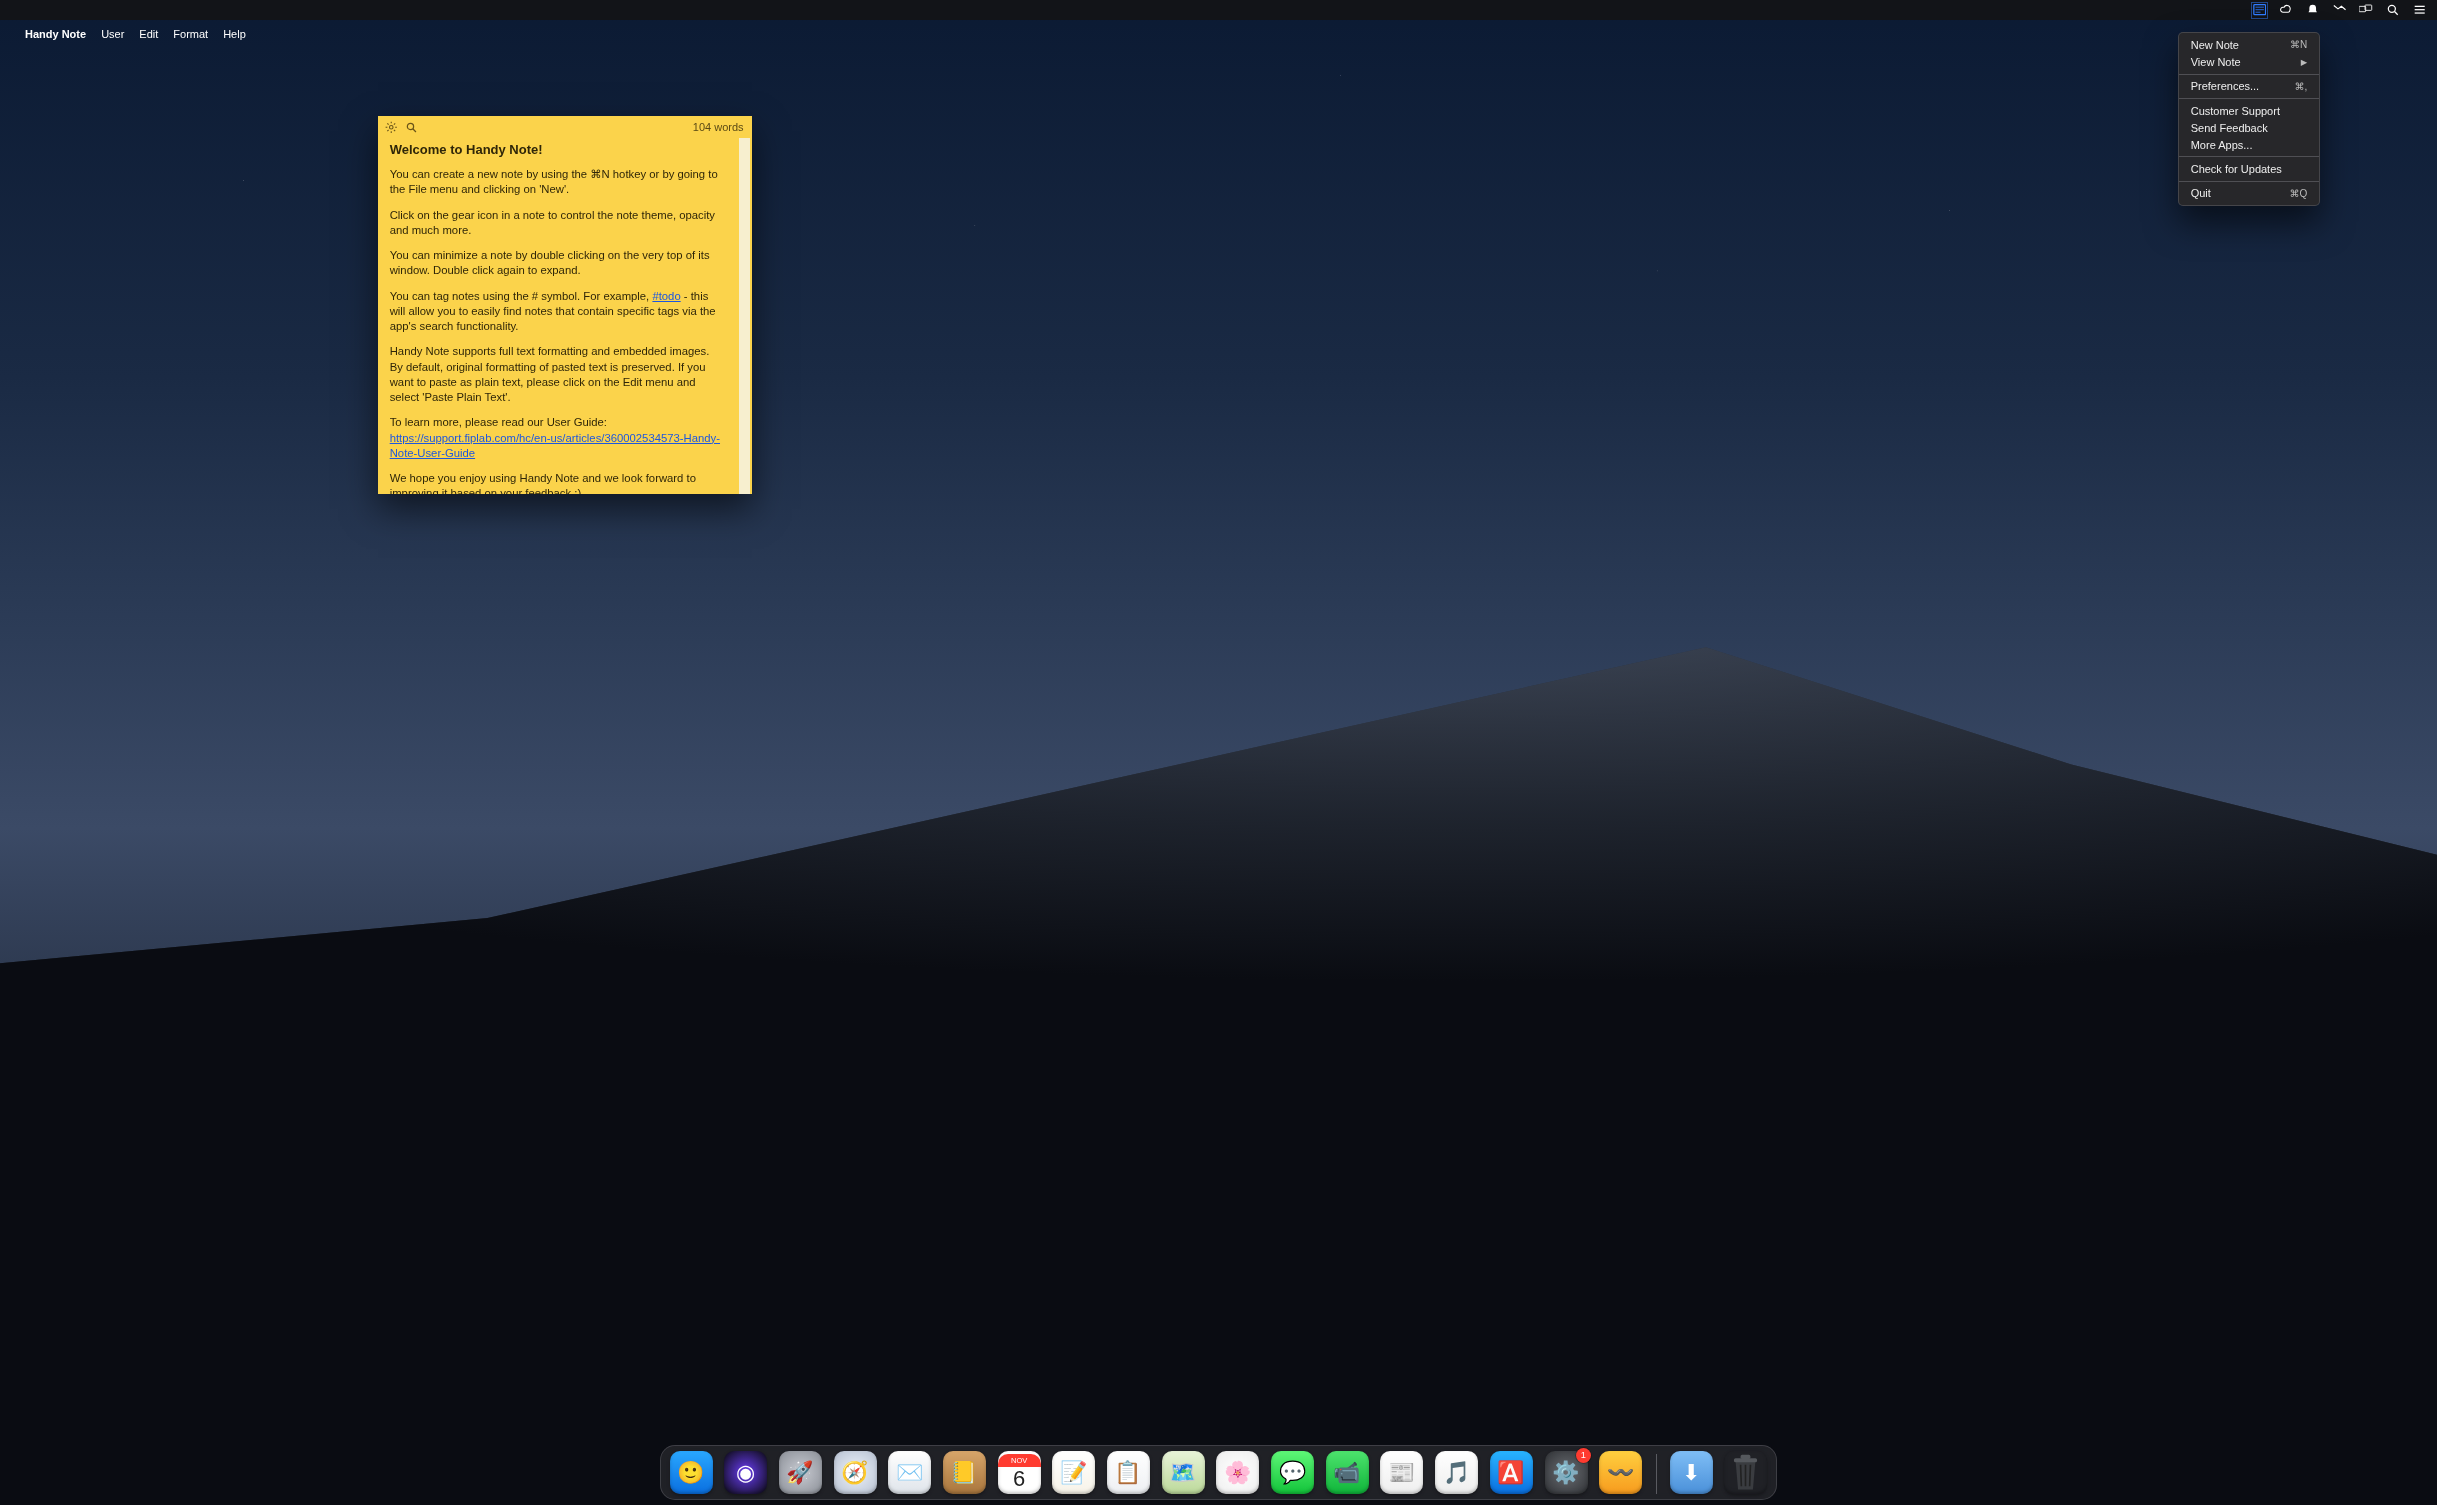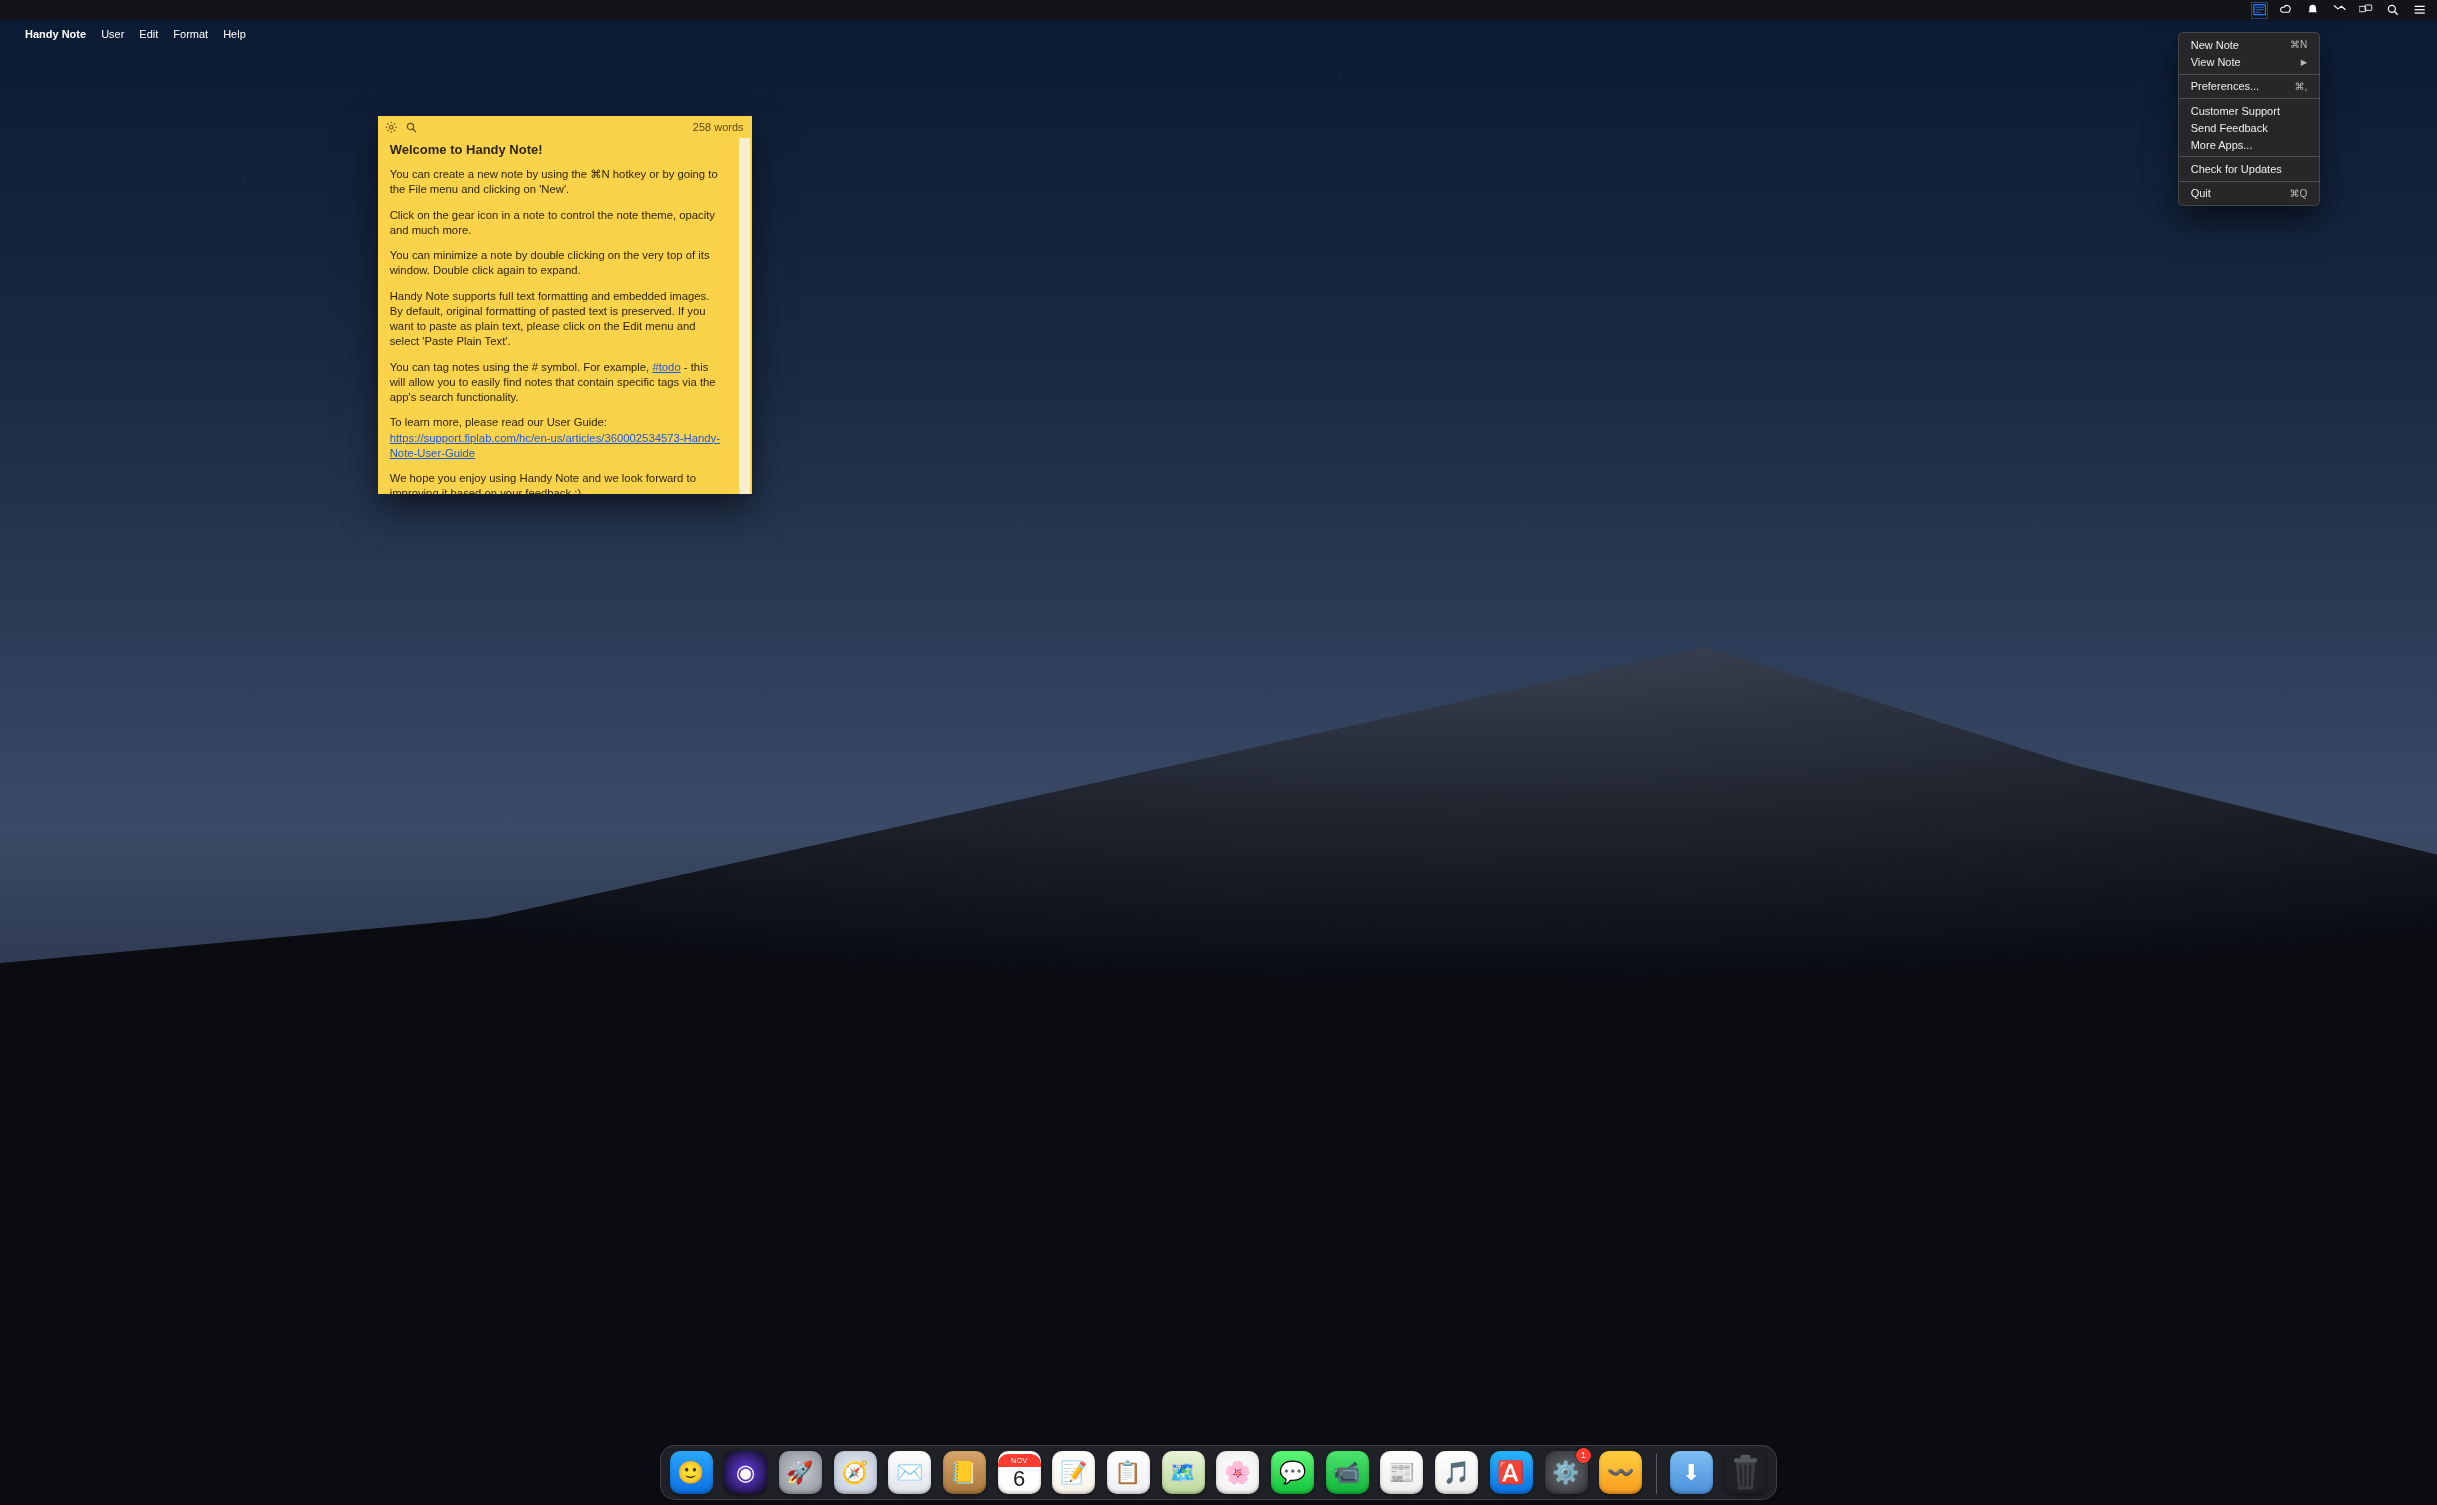--- a/index.html
+++ b/index.html
@@ -268,32 +268,32 @@
           </g>
         </svg>
     </span>
     <span class="note-icon">
       <svg viewBox="0 0 16 16">
           <circle cx="7" cy="7" r="4" fill="none" stroke-width="1.6"></circle>
           <line x1="10" y1="10" x2="14" y2="14" stroke-width="1.6"></line>
         </svg>
     </span>
     <span class="spacer"></span>
-    <span>258 words</span>
+    <span>104 words</span>
   </div>
   <div class="note-body">
     <div class="scroll-track"></div>
     <h1>Welcome to Handy Note!</h1>
     <p>You can create a new note by using the ⌘N hotkey or by going to the File menu and clicking on 'New'.</p>
     <p>Click on the gear icon in a note to control the note theme, opacity and much more.</p>
     <p>You can minimize a note by double clicking on the very top of its window. Double click again to expand.</p>
-    <p>Handy Note supports full text formatting and embedded images. By default, original formatting of pasted text is preserved. If you want to paste as plain text, please click on the Edit menu and select 'Paste Plain Text'.</p>
     <p>
       <span>You can tag notes using the # symbol. For example, </span><a href="#">#todo</a><span> - this will allow you to easily find notes that contain specific tags via the app's search functionality.</span>
     </p>
+    <p>Handy Note supports full text formatting and embedded images. By default, original formatting of pasted text is preserved. If you want to paste as plain text, please click on the Edit menu and select 'Paste Plain Text'.</p>
     <p>
       <span>To learn more, please read our User Guide: </span><a href="#">https://support.fiplab.com/hc/en-us/articles/360002534573-Handy-Note-User-Guide</a>
     </p>
     <p>We hope you enjoy using Handy Note and we look forward to improving it based on your feedback :)</p>
   </div>
 </div>
 
 <div class="dock-wrap">
   <div class="dock" id="dock">
       <div class="tile" style="background: linear-gradient(rgb(41, 167, 255), rgb(10, 111, 224));">🙂</div>

